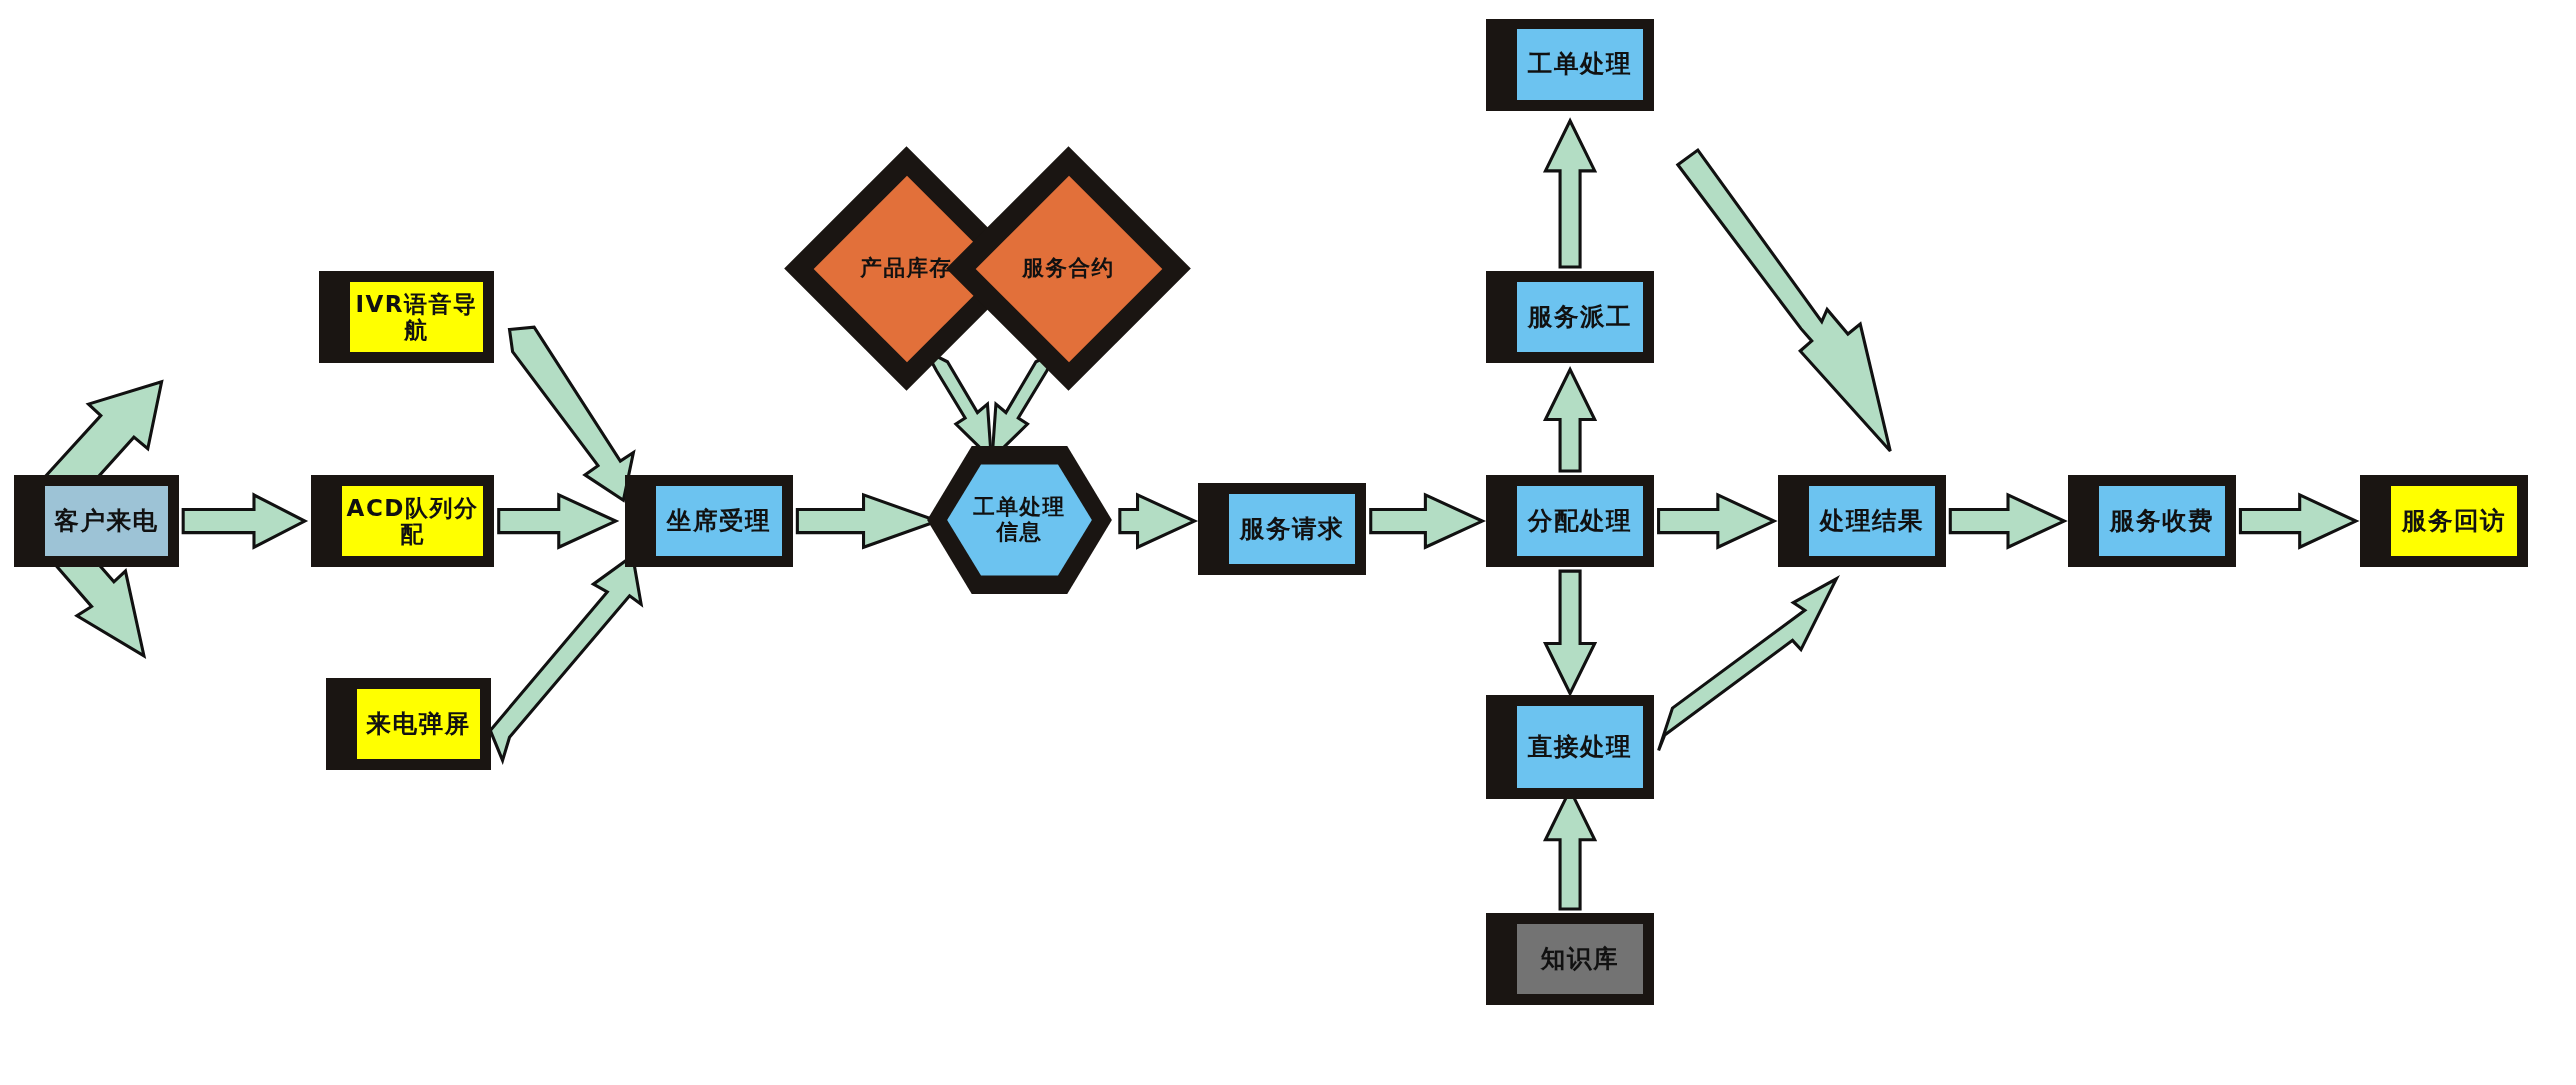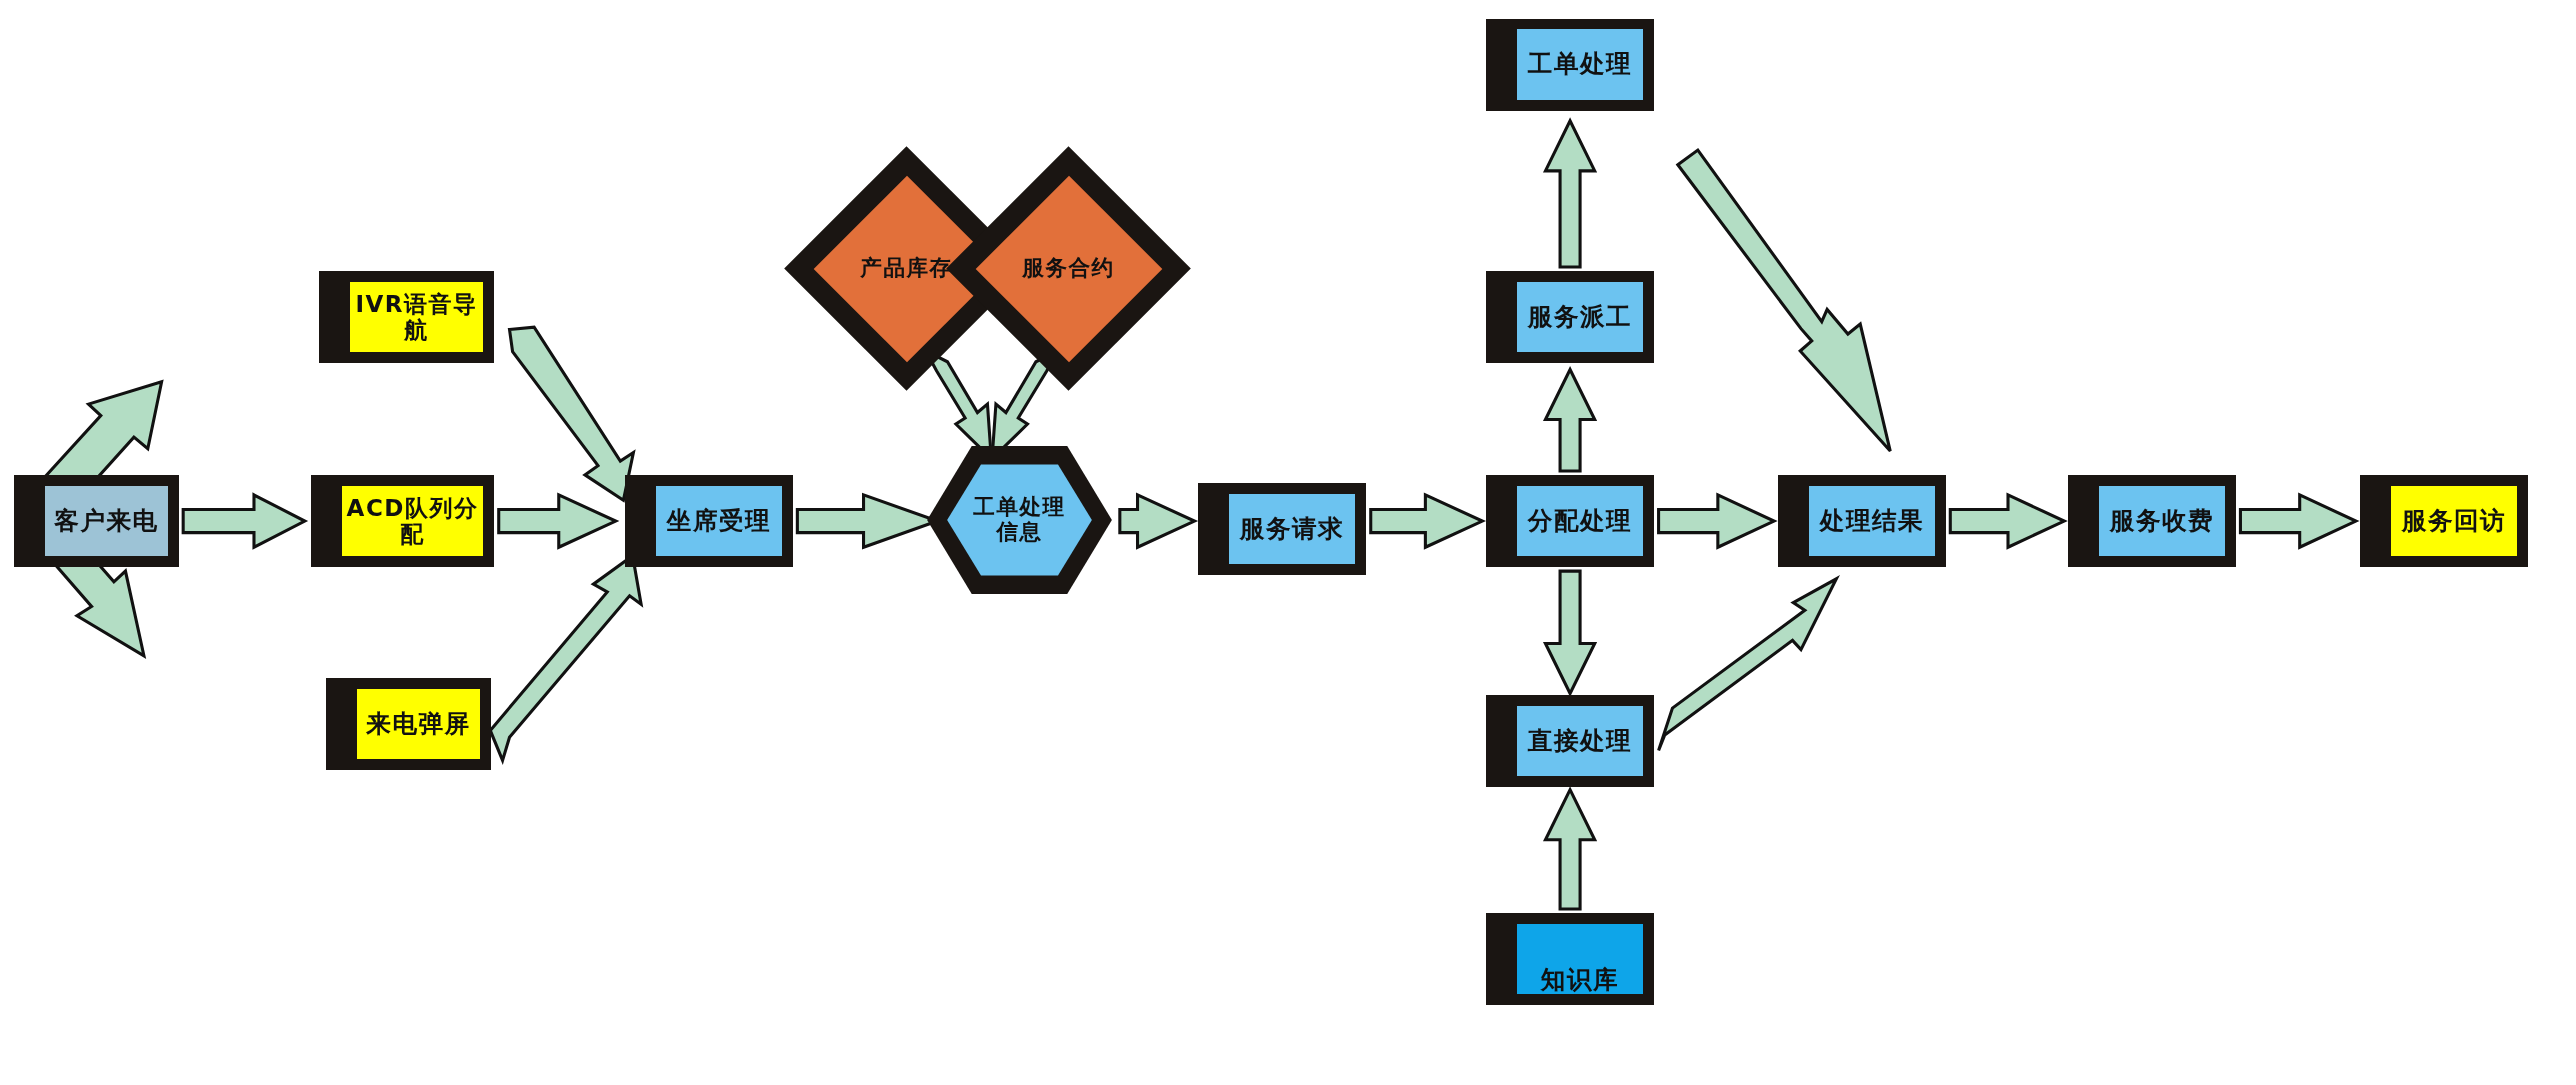--- a/index.html
+++ b/index.html
@@ -226,28 +226,28 @@
       <span class="lbl lbl-32">服务派工</span>
     </div>
   </div>
 
   <div class="node rect-node" style="left:1486px; top:18.5px; width:168px; height:92px;">
     <div class="rect-inner" style="background:#6cc3f0;">
       <span class="lbl lbl-32">工单处理</span>
     </div>
   </div>
 
-  <div class="node rect-node" style="left:1486px; top:695px; width:168px; height:92px;">
+  <div class="node rect-node" style="left:1486px; top:695px; width:168px; height:104px;">
     <div class="rect-inner" style="background:#6cc3f0;">
       <span class="lbl lbl-32">直接处理</span>
     </div>
   </div>
 
   <div class="node rect-node" style="left:1486px; top:913px; width:168px; height:92px;">
-    <div class="rect-inner" style="background:#0ea5e9;align-items:flex-end;">
+    <div class="rect-inner" style="background:#737373;">
       <span class="lbl lbl-32">知识库</span>
     </div>
   </div>
 
   <div class="node rect-node" style="left:1778px; top:475px; width:168px; height:92px;">
     <div class="rect-inner" style="background:#6cc3f0;">
       <span class="lbl lbl-32">处理结果</span>
     </div>
   </div>
 

